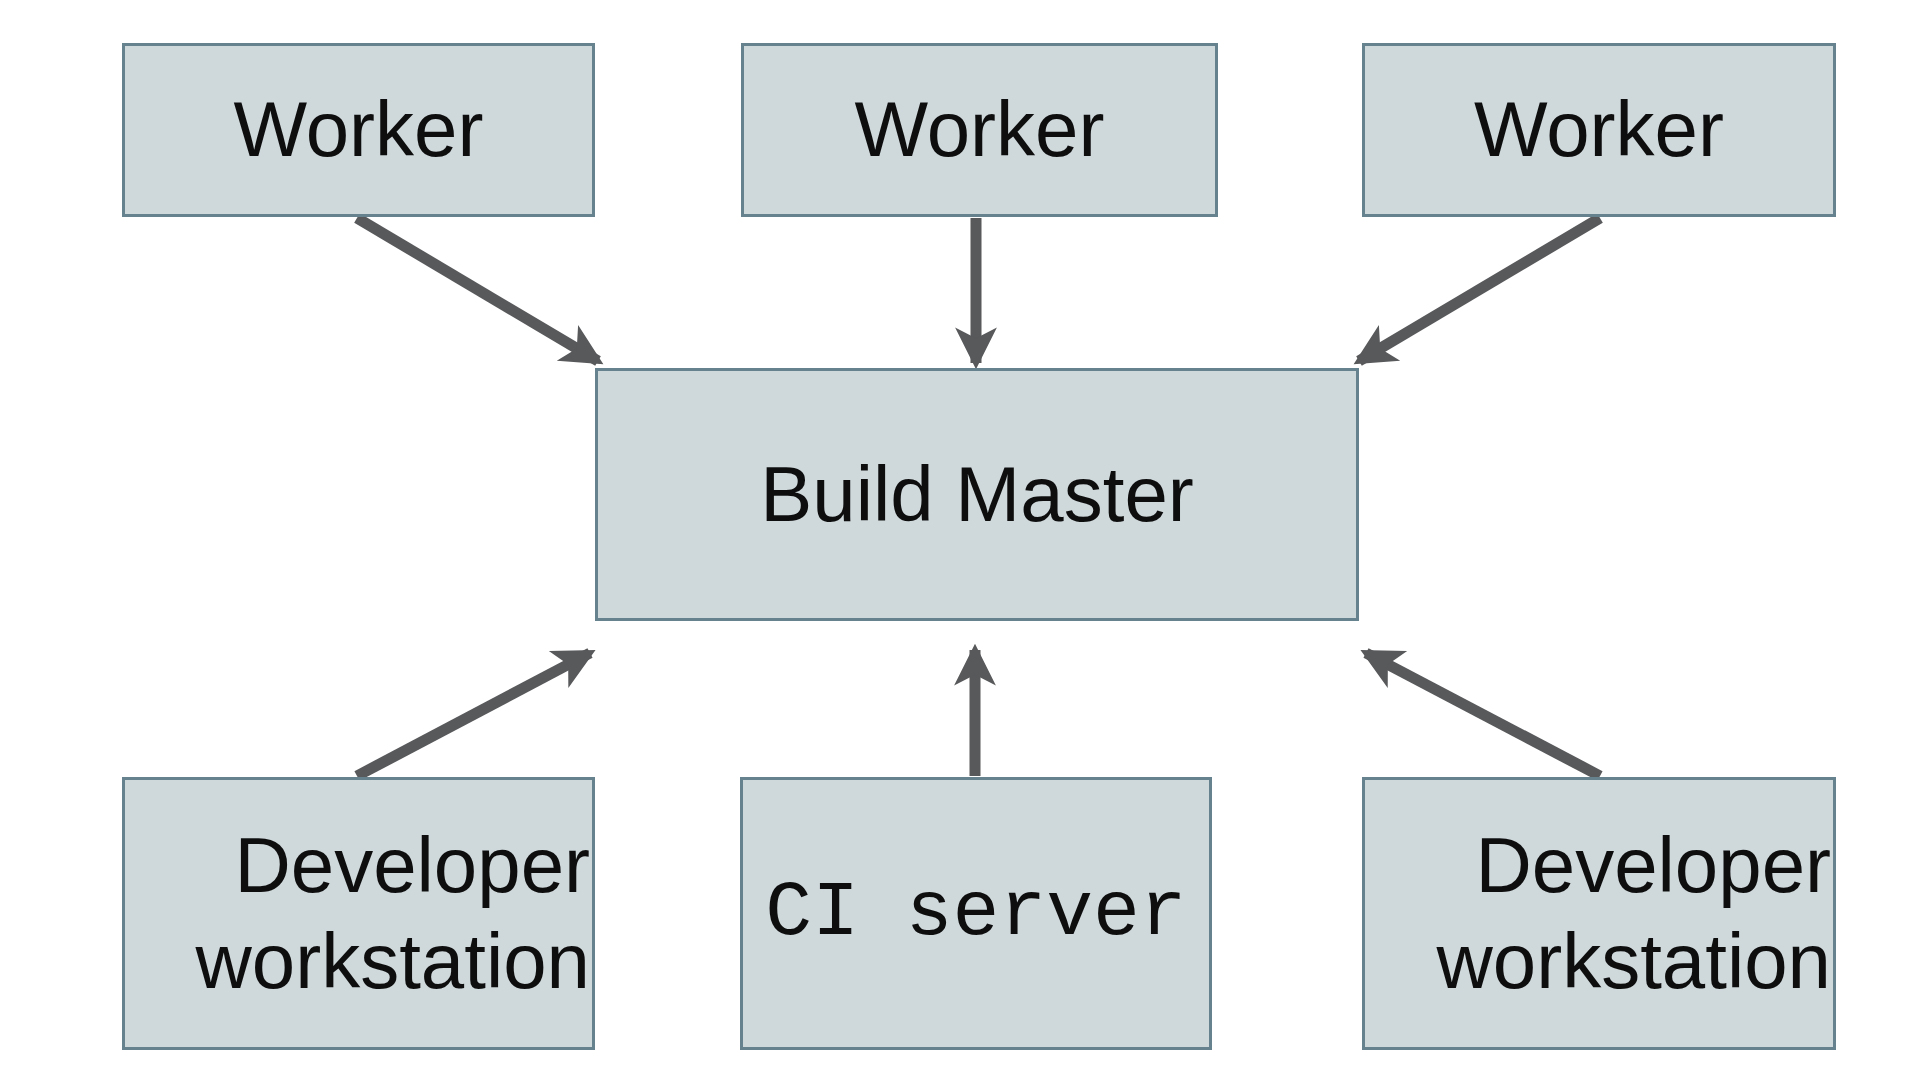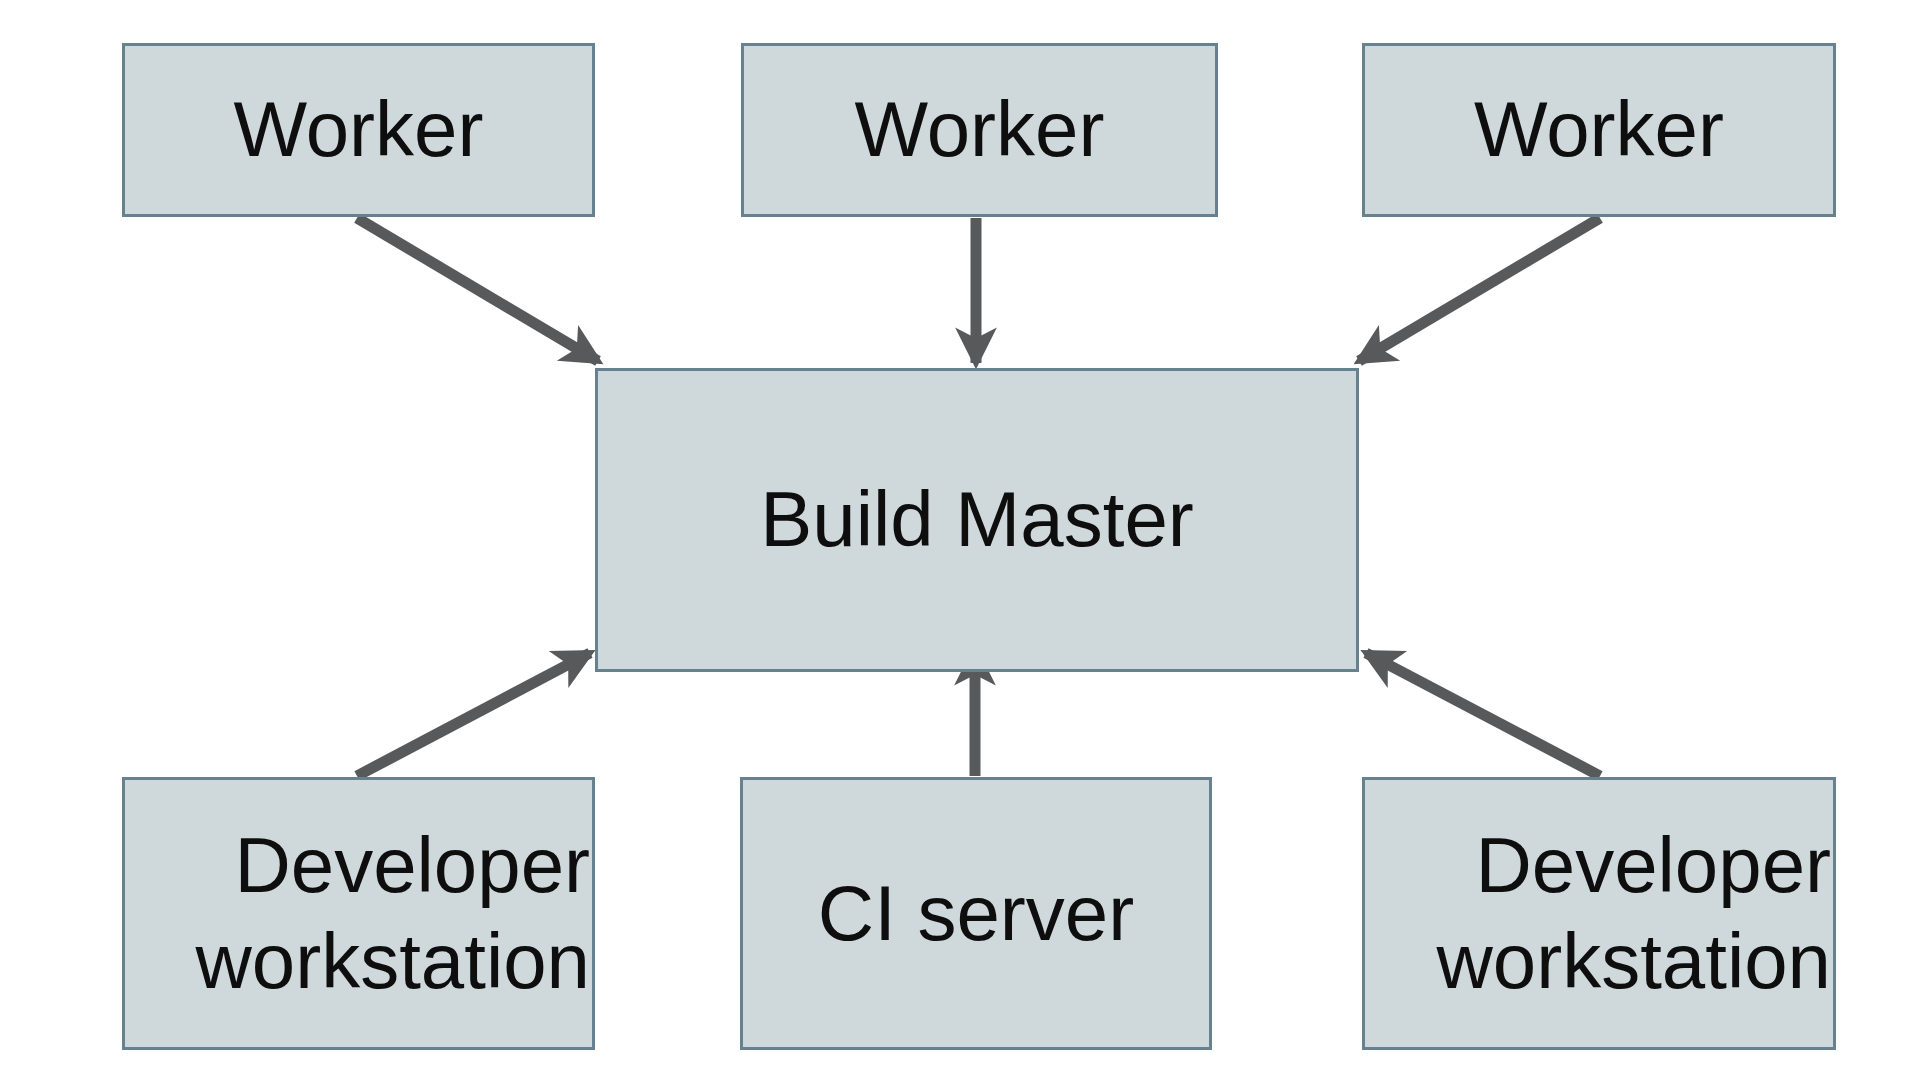--- a/index.html
+++ b/index.html
@@ -27,24 +27,24 @@
     font-size: 78px;
     line-height: 1.22;
     letter-spacing: 0px;
   }
   .node .label { display: block; padding: 0 2px; }
   
   #node-worker-1 { left: 122px; top: 43px;  width: 473px; height: 174px; }
   #node-worker-2 { left: 741px; top: 43px;  width: 477px; height: 174px; }
   #node-worker-3 { left: 1362px; top: 43px; width: 474px; height: 174px; }
   
-  #node-build-master { left: 595px; top: 368px; width: 764px; height: 304px; }
+  #node-build-master { left: 595px; top: 368px; width: 764px; height: 253px; }
   
   #node-dev-left  { left: 122px;  top: 777px; width: 473px; height: 273px; }
-  #node-ci-server { left: 740px;  top: 777px; width: 472px; height: 273px; }
+  #node-ci-server { left: 740px;  top: 777px; width: 472px; height: 273px; font-family: Liberation Mono, monospace; }
   #node-dev-right { left: 1362px; top: 777px; width: 474px; height: 273px; }
 
   svg.arrows {
     position: absolute;
     left: 0; top: 0;
     width: 1910px; height: 1090px;
     pointer-events: none;
   }
   svg.arrows line {
     stroke: #58595b;

